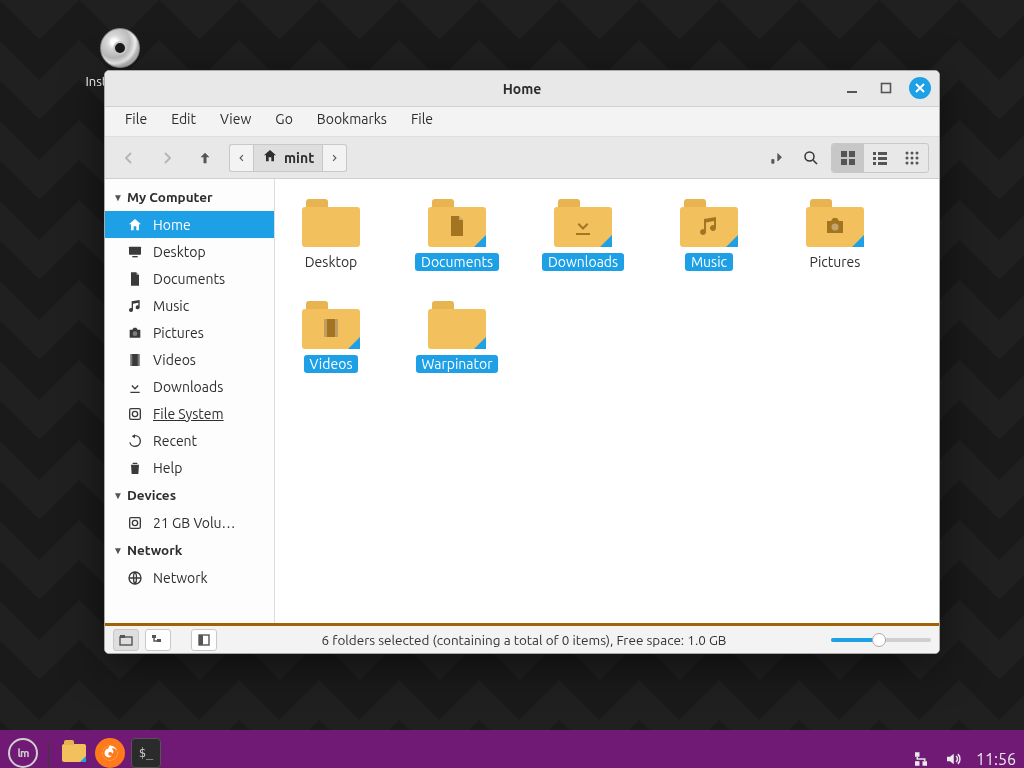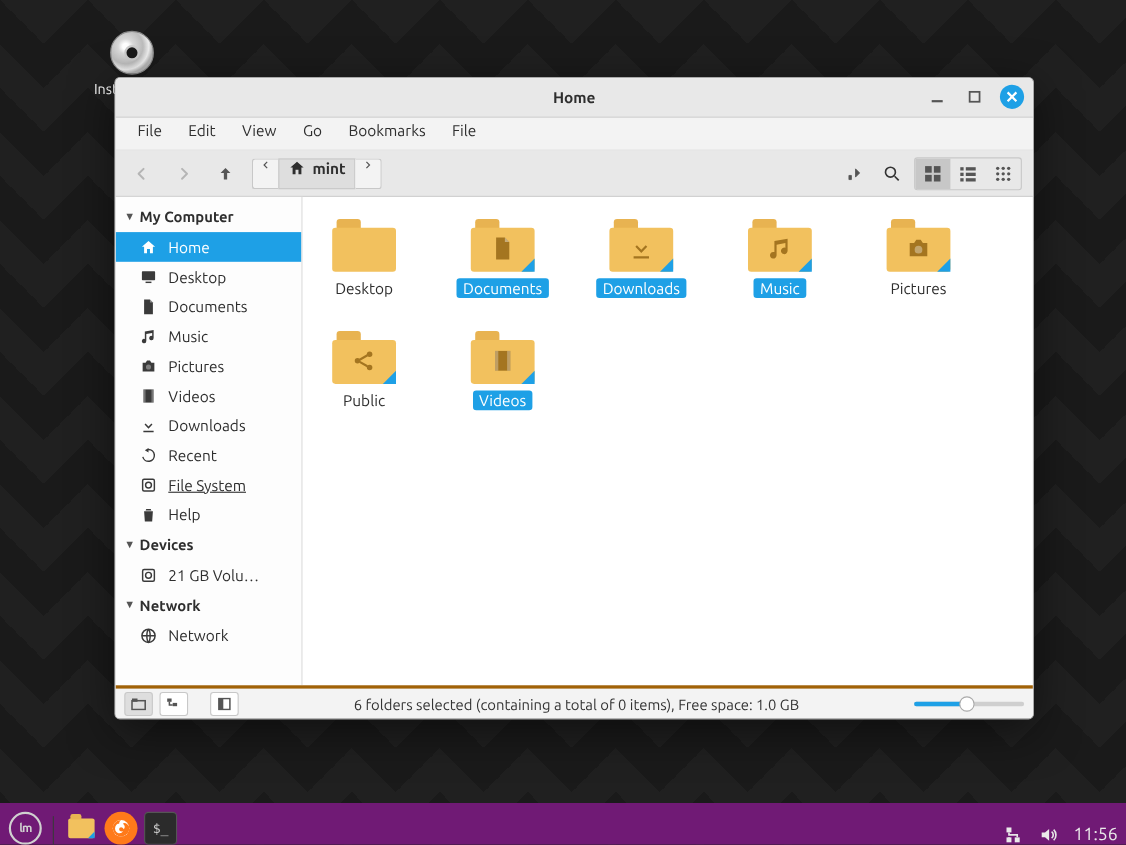--- a/index.html
+++ b/index.html
@@ -34,21 +34,21 @@
   .win-btn svg { display:block; }
 
   .menubar { height: 30px; background: #f3f3f3; display: flex; padding: 0 10px; gap: 4px; border-bottom: 1px solid #dedede; }
   .menubar .mitem { padding: 4px 10px; border-radius: 3px; }
 
   .toolbar { height: 42px; background: #e8e8e8; border-bottom: 1px solid #cfcfcf; display:flex; align-items:center; padding: 0 10px; gap: 10px; }
   .nav-btns { display:flex; gap: 10px; align-items:center; }
   .tb-btn { width: 28px; height: 28px; display:flex; align-items:center; justify-content:center; border-radius:3px; color:#555; }
   .tb-btn.disabled { color: #b5b5b5; }
   .pathbar { display:flex; align-items:center; }
-  .path-seg { height: 28px; display:flex; align-items:flex-start; padding: 0 8px; background:#f3f3f3; border:1px solid #c8c8c8; }
+  .path-seg { height: 28px; display:flex; align-items:center; padding: 0 8px; background:#f3f3f3; border:1px solid #c8c8c8; }
   .path-seg.caret-l { border-radius: 3px 0 0 3px; border-right:none; width:24px; justify-content:center;}
   .path-seg.caret-r { border-radius: 0 3px 3px 0; border-left:none; width:24px; justify-content:center;}
   .path-seg.main { font-weight:600; gap:6px; background:#dedede; }
   .toolbar-spacer { flex:1; }
   .right-tools { display:flex; align-items:center; gap:6px; }
   .view-group { display:flex; border:1px solid #c8c8c8; border-radius:3px; overflow:hidden; }
   .view-group .tb-btn { border-radius:0; width:32px; }
   .view-group .tb-btn.active { background:#c7c7c7; }
 
   .body { flex:1; display:flex; min-height:0; }
@@ -286,36 +286,36 @@
           <span class="lbl">Videos</span>
         </div>
         <div class="side-item">
           <span class="sicon">
             <svg width="16" height="16" viewBox="0 0 24 24" fill="currentColor">
               <path d="M12 3v10l4-4 1.4 1.4L12 16 6.6 10.4 8 9l4 4V3zM5 19h14v2H5z"></path>
             </svg>
           </span>
           <span class="lbl">Downloads</span>
         </div>
-        <div class="side-item">
-          <span class="sicon">
-            <svg width="16" height="16" viewBox="0 0 24 24" fill="currentColor">
-              <path d="M12 3a9 9 0 1 1-8.7 11.3l1.9-.6A7 7 0 1 0 12 5v3L7 5l5-3v1z"></path>
-            </svg>
-          </span>
-          <span class="lbl">Recent</span>
-        </div>
         <div class="side-item underlined">
           <span class="sicon">
             <svg width="16" height="16" viewBox="0 0 24 24" fill="currentColor">
               <rect x="4" y="4" width="16" height="16" rx="2" fill="none" stroke="currentColor" stroke-width="2"></rect>
               <circle cx="12" cy="12" r="4" fill="none" stroke="currentColor" stroke-width="2"></circle>
             </svg>
           </span>
           <span class="lbl">File System</span>
+        </div>
+        <div class="side-item">
+          <span class="sicon">
+            <svg width="16" height="16" viewBox="0 0 24 24" fill="currentColor">
+              <path d="M12 3a9 9 0 1 1-8.7 11.3l1.9-.6A7 7 0 1 0 12 5v3L7 5l5-3v1z"></path>
+            </svg>
+          </span>
+          <span class="lbl">Recent</span>
         </div>
         <div class="side-item">
           <span class="sicon">
             <svg width="16" height="16" viewBox="0 0 24 24" fill="currentColor">
               <path d="M6 7h12l-1 14H7zM9 4h6l1 2H8z"></path>
             </svg>
           </span>
           <span class="lbl">Help</span>
         </div>
         <div class="side-header">
@@ -397,49 +397,44 @@
             <div class="tab"></div>
             <div class="body">
               <span class="glyph"><svg width="24" height="24" viewBox="0 0 24 24" fill="#a47520">
                   <path d="M4 7h4l2-3h4l2 3h4v12H4z"></path>
                   <circle cx="12" cy="13" r="3.5" fill="#fff" opacity=".35"></circle>
                 </svg></span>
             </div>
             <div class="corner"></div>
           </div>
           <div class="flabel">Pictures</div>
-        </div>
-        <div class="folder">
-          <div class="ficon">
-            <div class="tab"></div>
-            <div class="body">
-              <span class="glyph"><svg width="24" height="24" viewBox="0 0 24 24" fill="#a47520">
-                  <circle cx="6" cy="12" r="2.5"></circle>
-                  <circle cx="17" cy="6" r="2.5"></circle>
-                  <circle cx="17" cy="18" r="2.5"></circle>
-                  <path d="M8 11l7-4M8 13l7 4" stroke="currentColor" stroke-width="2"></path>
-                </svg></span>
-            </div>
-            <div class="corner"></div>
-          </div>
-          <div class="flabel">Public</div>
         </div>
         <div class="folder selected">
           <div class="ficon">
             <div class="tab"></div>
             <div class="body">
               <span class="glyph"><svg width="24" height="24" viewBox="0 0 24 24" fill="#a47520">
                   <rect x="5" y="3" width="14" height="18"></rect>
                   <rect x="5" y="3" width="3" height="18" fill="#fff" opacity=".3"></rect>
                   <rect x="16" y="3" width="3" height="18" fill="#fff" opacity=".3"></rect>
                 </svg></span>
             </div>
             <div class="corner"></div>
           </div>
           <div class="flabel">Videos</div>
+        </div>
+        <div class="folder selected">
+          <div class="ficon">
+            <div class="tab"></div>
+            <div class="body">
+              <span class="glyph"><svg width="24" height="24" viewBox="0 0 24 24" fill="#a47520"></svg></span>
+            </div>
+            <div class="corner"></div>
+          </div>
+          <div class="flabel">Warpinator</div>
         </div>
       </div>
   </div>
 
   <div class="statusbar">
     <div class="sb-btn active">
       <svg width="14" height="12" viewBox="0 0 14 12">
           <rect x="1" y="3" width="12" height="8" fill="none" stroke="#555" stroke-width="1.4"></rect>
           <rect x="1" y="1" width="5" height="3" fill="#555"></rect>
         </svg>

